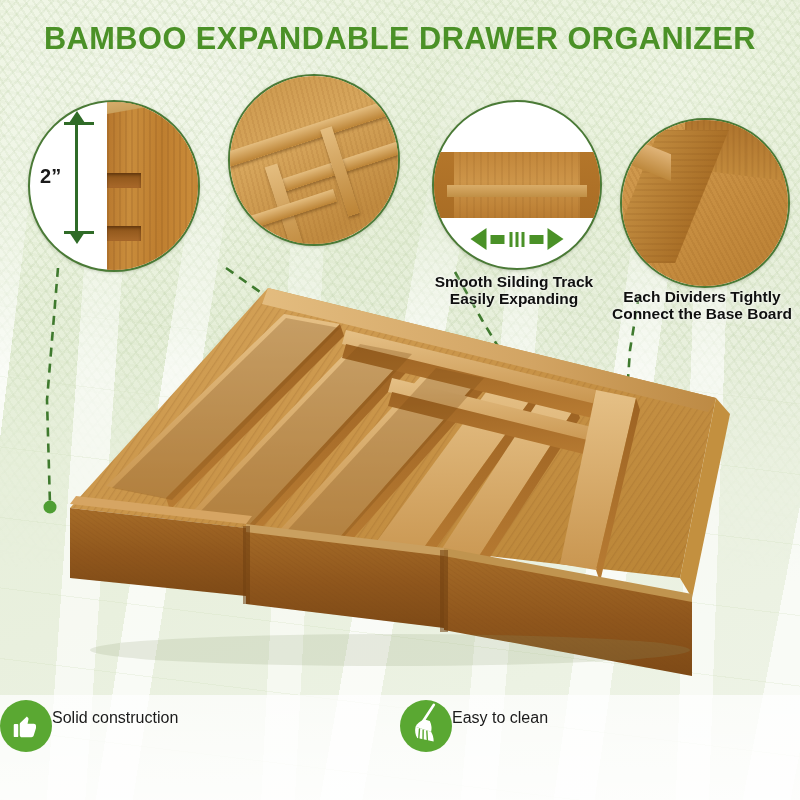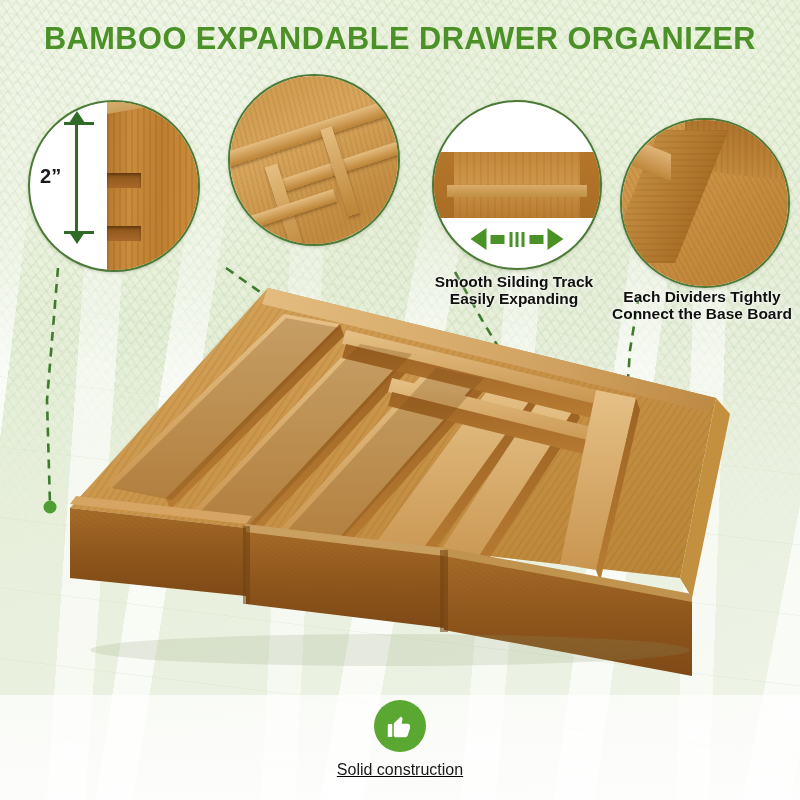--- a/index.html
+++ b/index.html
@@ -160,21 +160,21 @@
 
   
   .band{
     position:absolute;left:0;right:0;top:695px;height:105px;
     background:linear-gradient(180deg, rgba(255,255,255,.72), rgba(255,255,255,.88));
   }
   .features{
     position:absolute;left:0;right:0;top:700px;height:100px;
     display:flex;align-items:flex-start;
   }
-  .feat{flex:1;display:flex;flex-direction:column;align-items:center;text-decoration:underline;}
+  .feat{flex:1;display:flex;flex-direction:row;}
   .feat .ic{
     width:52px;height:52px;border-radius:50%;background:#5aa832;
     display:flex;align-items:center;justify-content:center;position:relative;
   }
   .feat .fl{
     margin-top:9px;font-size:16px;color:#1a1a1a;
     font-family:"Liberation Sans", sans-serif;
   }
 </style>
 </head>
@@ -365,17 +365,28 @@
     <div class="feat">
       <div class="ic">
         <svg width="30" height="30" viewBox="0 0 24 24" fill="#ffffff">
           <path d="M9.2 21h7.1c.9 0 1.6-.55 1.85-1.35l1.75-5.6c.06-.2.1-.4.1-.6v-1.6c0-.95-.8-1.7-1.8-1.7h-4.95l.75-3.5.02-.25c0-.38-.16-.73-.42-.98L12.7 4.4 7.5 9.35c-.3.28-.48.67-.48 1.1V19.3c0 .94.8 1.7 1.8 1.7h.38z"></path>
           <rect x="2.2" y="10.4" width="3.6" height="10.4" rx=".7"></rect>
         </svg>
       </div>
       <div class="fl">Solid construction</div>
     </div>
 
+    <div class="feat">
+      <div class="ic">
+        <svg width="34" height="40" viewBox="0 0 24 28" fill="none" style="margin-top:-6px;">
+          <path d="M17.5 1.2 L10.2 12.4" stroke="#ffffff" stroke-width="1.9" stroke-linecap="round"></path>
+          <path d="M10.6 11.4 C7.6 12.9 5.6 14.6 4.6 16.6 L15.6 20.1 C16.2 17.9 16.0 15.4 14.7 12.6 Z" fill="#ffffff"></path>
+          <path d="M4.6 16.6 C4.0 19.4 4.4 22.2 5.8 24.6 L17.4 27.0 C17.4 24.4 16.8 22.0 15.6 20.1 Z" fill="#ffffff"></path>
+          <path d="M7.4 18.2 L6.9 25.2 M10.0 19.0 L9.9 26.0 M12.6 19.8 L13.0 26.6" stroke="#5aa832" stroke-width="1" stroke-linecap="round"></path>
+        </svg>
+      </div>
+      <div class="fl">Easy to clean</div>
+    </div>
 
 
   </div>
 
 </div>
 
 </body></html>

